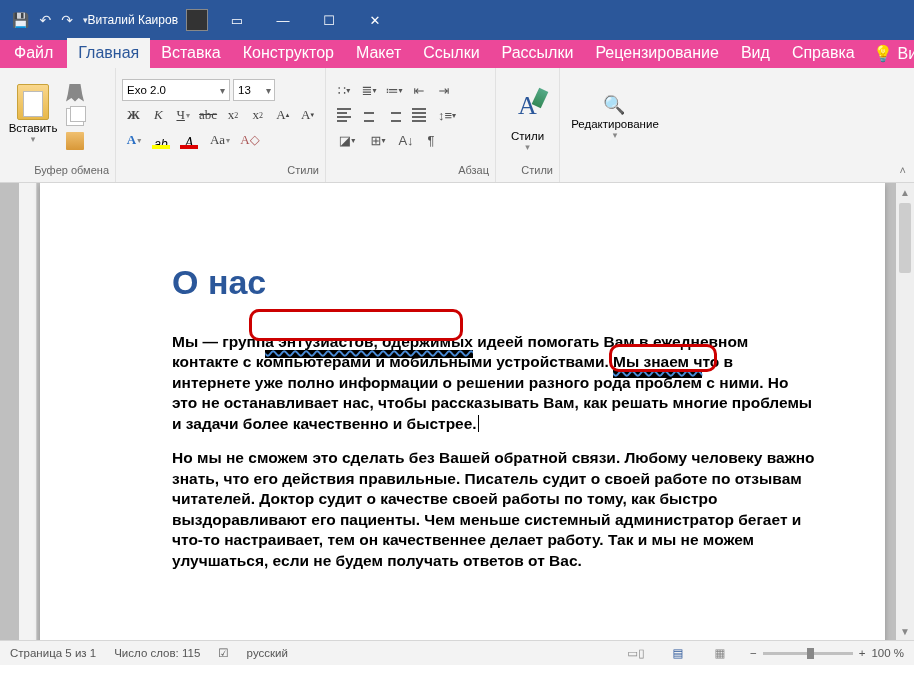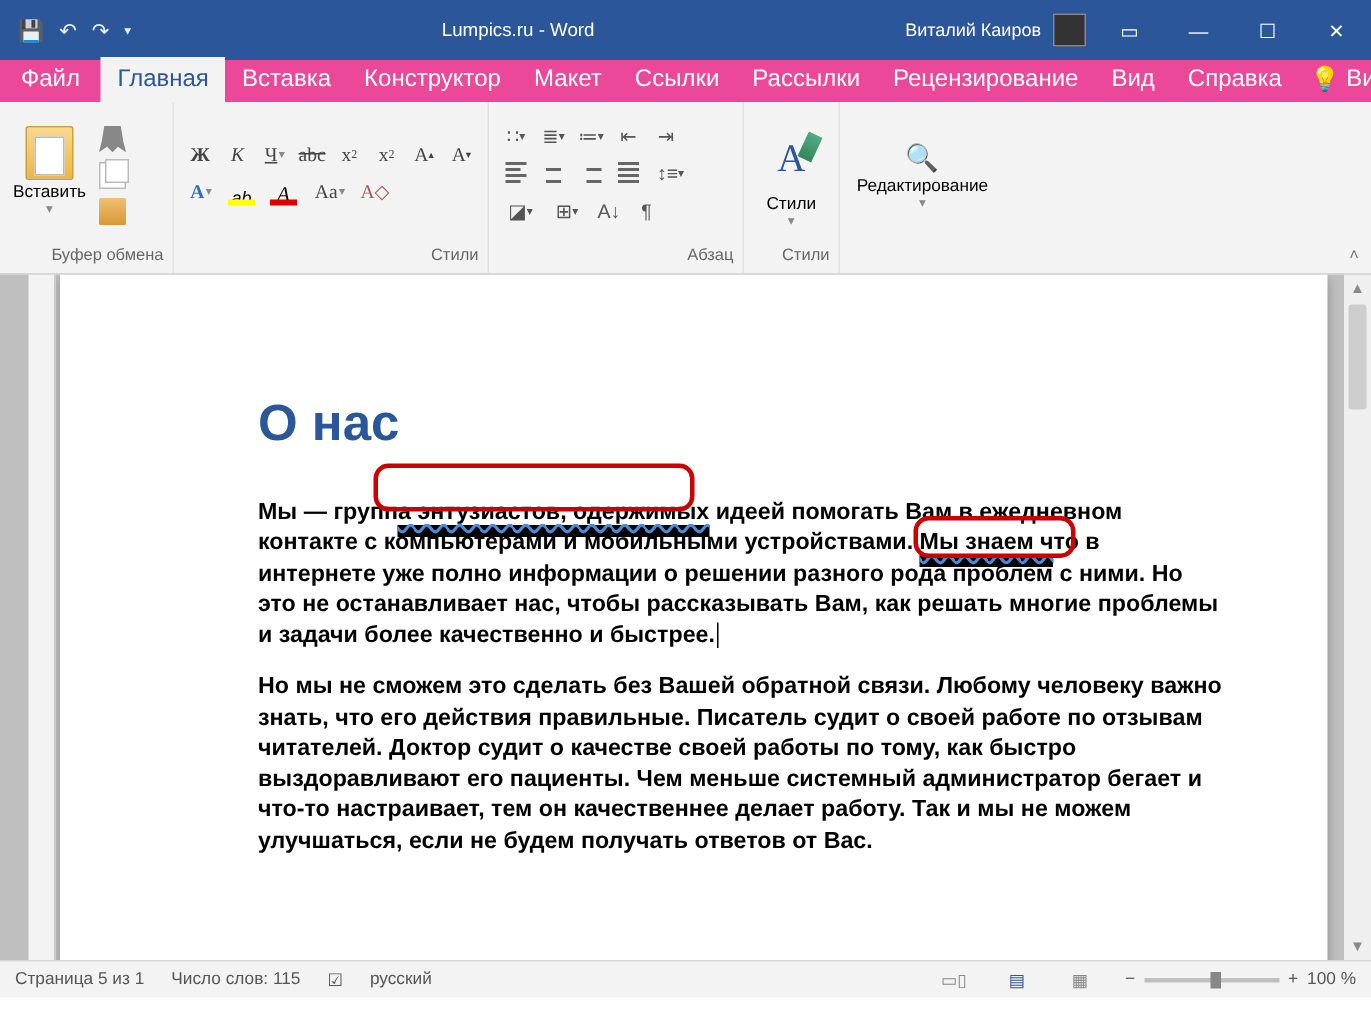--- a/index.html
+++ b/index.html
@@ -106,21 +106,20 @@
 </head>
 <body>
 
 <div class="titlebar">
   <div class="qat">
     <span>💾</span>
     <span>↶</span>
     <span>↷</span>
     <span style="font-size:9px;">▾</span>
   </div>
-  <div class="title">Lumpics.ru - Word</div>
   <div class="user">
     <span>Виталий Каиров</span>
     <div class="avatar"></div>
   </div>
   <div class="winbtns">
     <div>▭</div>
     <div>—</div>
     <div>☐</div>
     <div>✕</div>
   </div>
@@ -165,20 +164,24 @@
           <div class="copy-ico"></div>
           <div class="fmtp-ico"></div>
         </div>
       </div>
     </div>
     <div class="group-label">Буфер обмена</div>
   </div>
 
   <div class="group font" style="width:210px;">
     <div class="group-body">
+      <div class="row1">
+        <div class="font-name">Exo 2.0</div>
+        <div class="font-size">13</div>
+      </div>
       <div class="row2">
         <div class="rb">
             <b>Ж</b>
           </div>
         <div class="rb">
             <i>К</i>
           </div>
         <div class="rb">
             <u>Ч</u>
             <span class="arr">▾</span>

